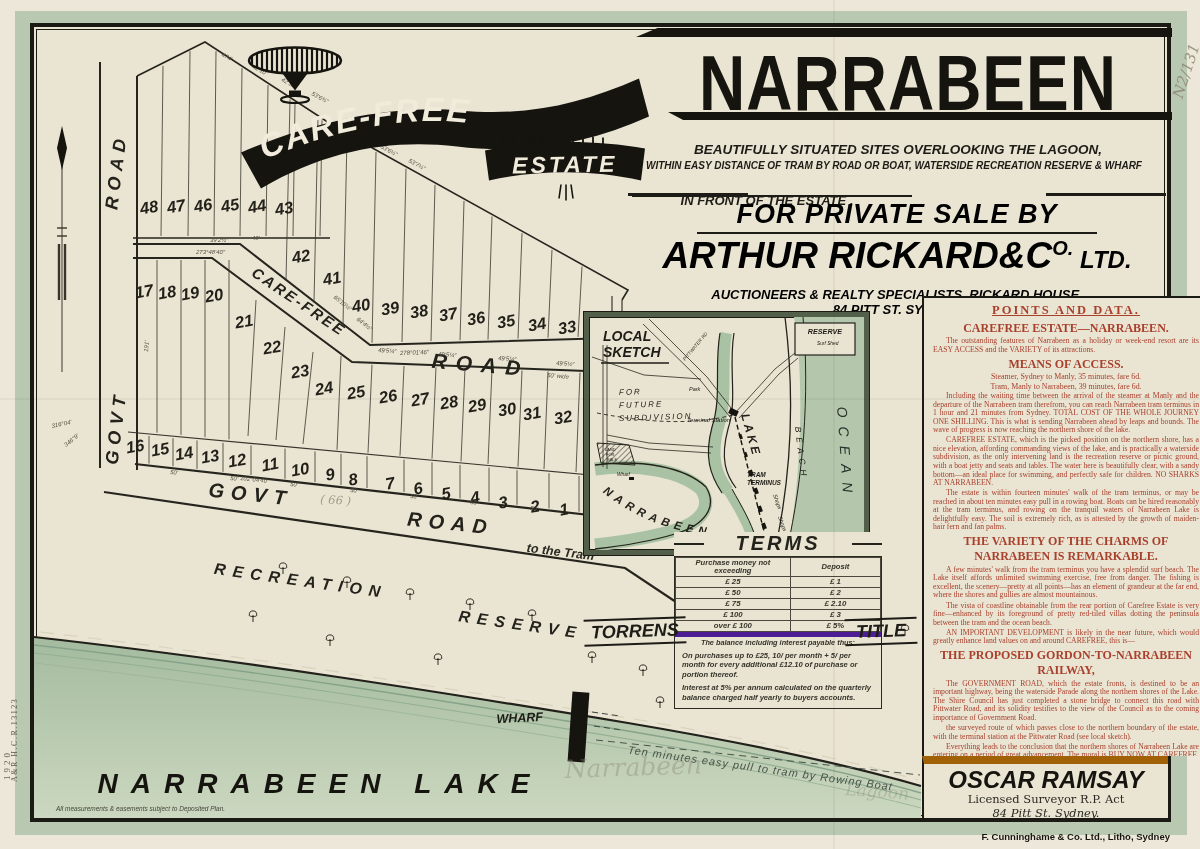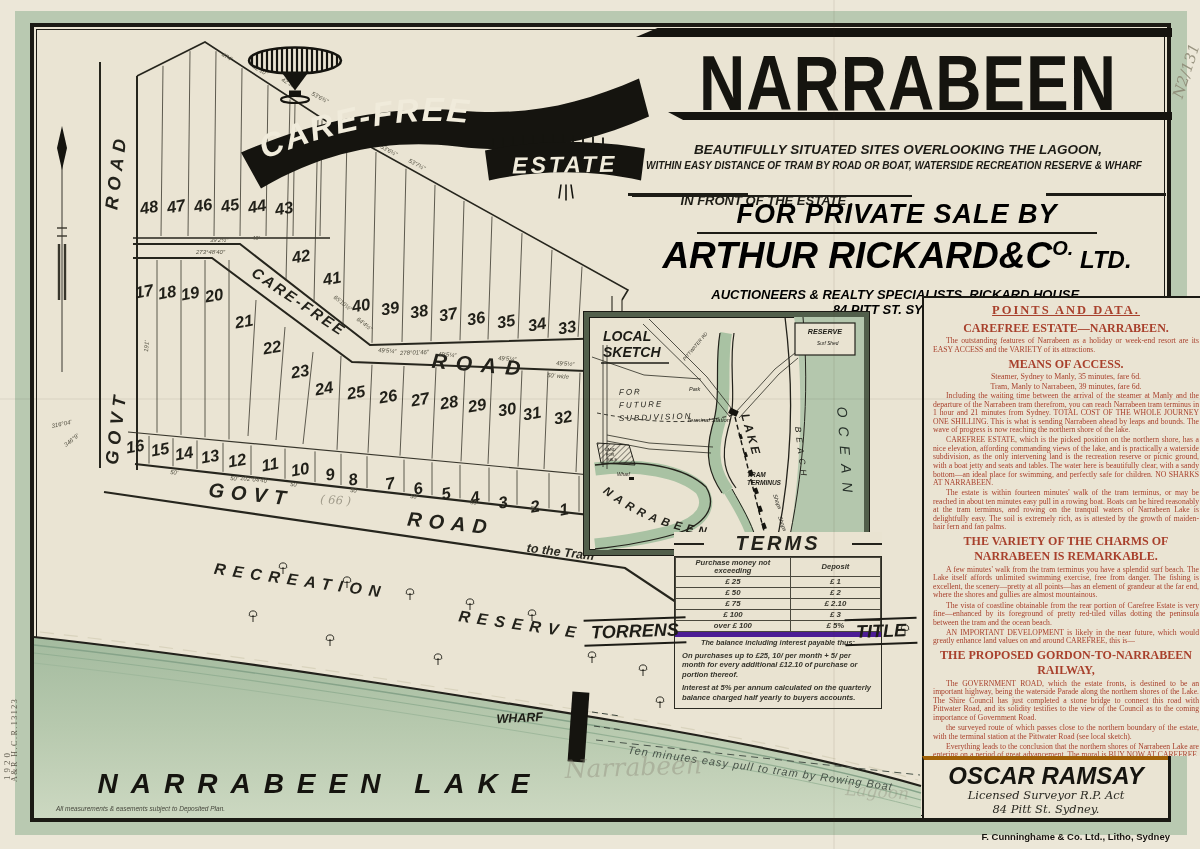--- a/index.html
+++ b/index.html
@@ -53,24 +53,24 @@
             background:#eae4d3; padding:5px 9px 0 9px; overflow:hidden;
             color:#a8402c; font-family:"Liberation Serif", serif; }
   .pt-title { text-align:center; font-weight:700; font-size:12.5px; letter-spacing:2px;
               text-decoration:underline; margin-bottom:2px; }
   .pt-h { text-align:center; font-weight:700; font-size:12px; margin:2.5px 0 0.5px 0; }
   .pt-c { text-align:center; font-size:7.9px; margin:0.5px 0; }
   .pt-p { font-size:7.7px; line-height:1.11; text-align:justify; text-indent:13px; margin:1.5px 0; }
 
   
   .oscar { position:absolute; left:922px; top:756px; width:246px; height:62px;
-           border-left:2.5px solid #1b1a14; border-top:4px solid #a16207;
+           border-left:2.5px solid #1b1a14; border-top:8px solid #a16207;
            background:#eae4d3; text-align:center; padding-top:4px; color:#15140f; }
   .oscar-name { font-style:italic; font-weight:900; font-size:24px; line-height:1; }
-  .oscar-l2 { font-family:"DejaVu Serif", serif; font-style:italic; font-size:11.5px; color:#2a2922; }
+  .oscar-l2 { font-family:"DejaVu Serif", serif; font-size:11.5px; color:#2a2922; }
   .oscar-l3 { font-family:"DejaVu Serif", serif; font-style:italic; font-size:11.5px; color:#2a2922; }
 
   
   .sketch { position:absolute; left:584px; top:312px; width:285px; height:243px;
             background:#e9e3d1; border:5px solid #525f4b;
             box-shadow: inset 0 0 0 1px #1b1a14, 0 0 0 1px #1b1a14; }
 
   
   .terms { position:absolute; left:674px; top:532px; width:208px; height:158px; background:#e9e3d1; }
   .terms-title { position:relative; text-align:center; font-style:italic; font-weight:900;

